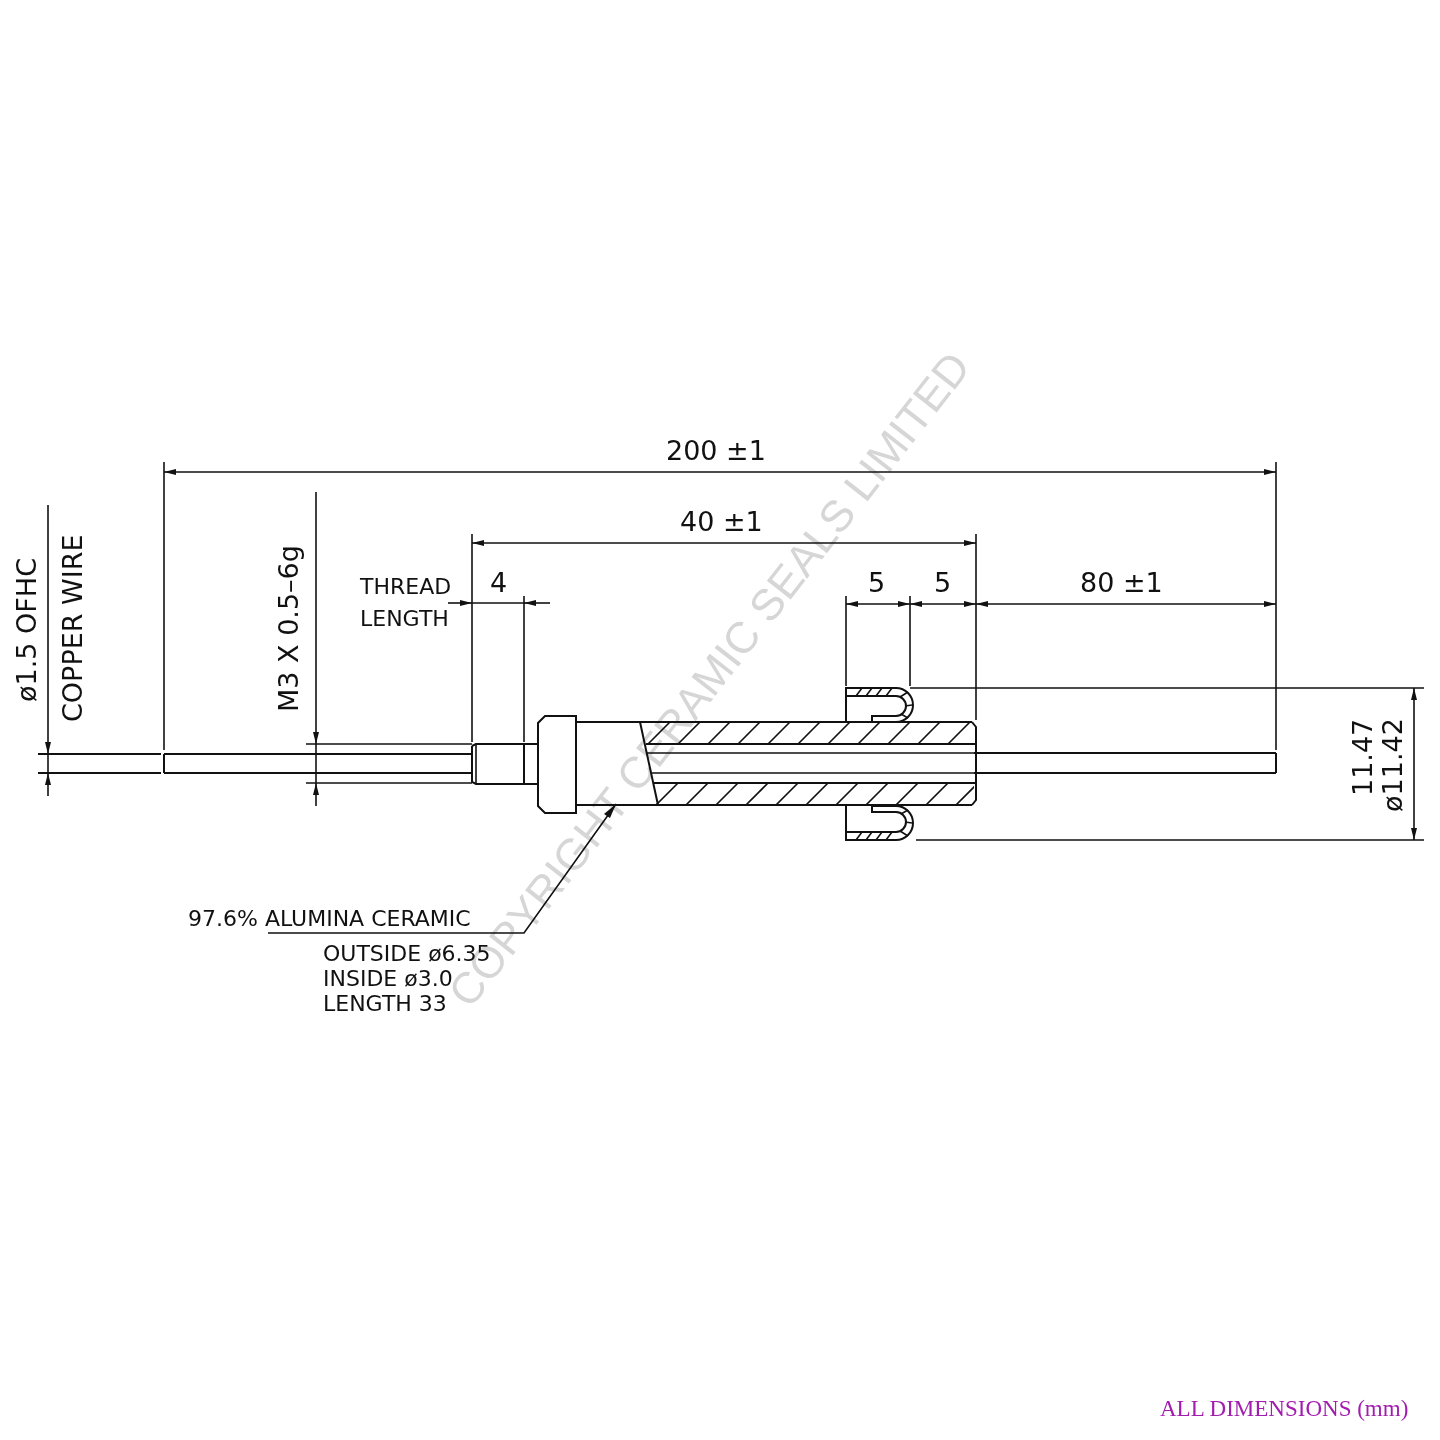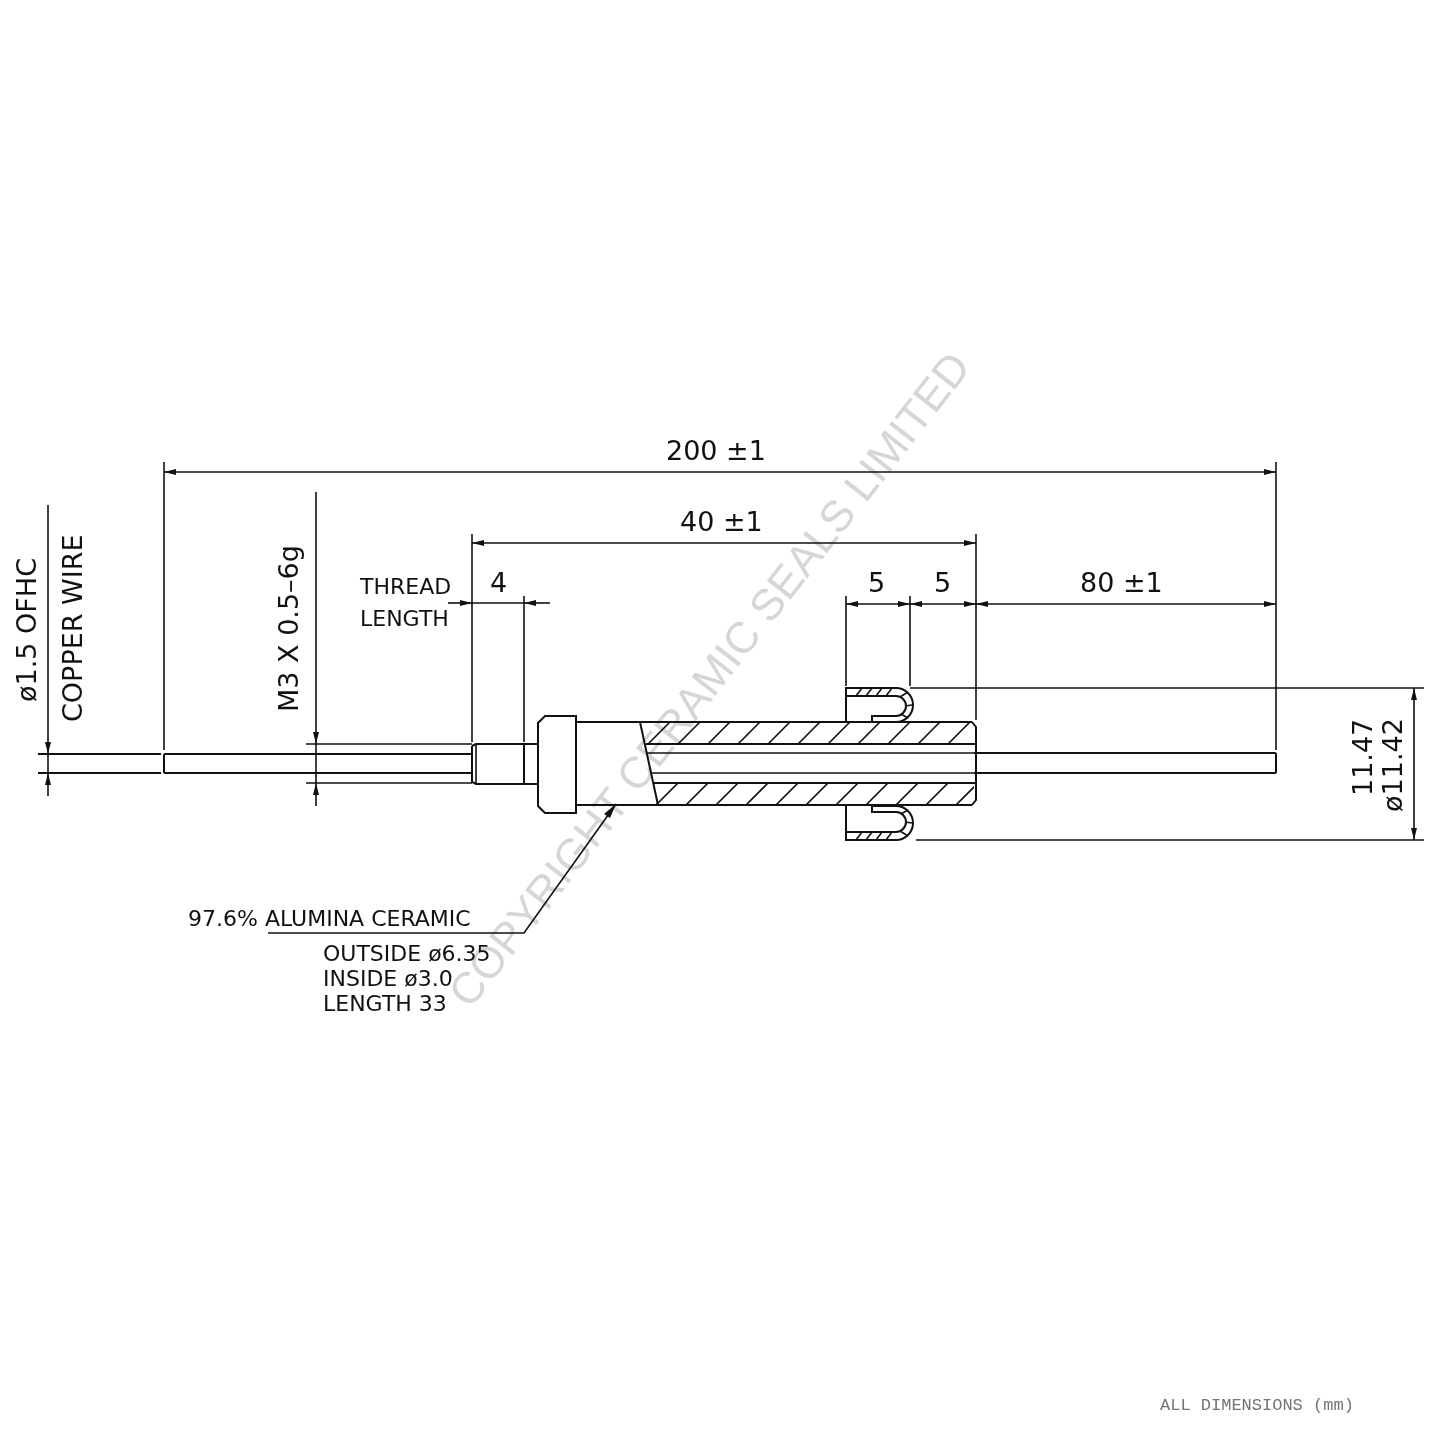--- a/index.html
+++ b/index.html
@@ -3,21 +3,21 @@
   <meta charset="utf-8">
   <style>
     html, body { margin: 0; padding: 0; background: #ffffff; }
     body { width: 1440px; height: 1440px; position: relative; overflow: hidden; }
     #drawing { position: absolute; left: 0; top: 0; width: 1440px; height: 1440px; }
     svg text { font-family: "DejaVu Sans", sans-serif; fill: #111; }
     .ln { stroke: #111; stroke-width: 2; fill: none; }
     .thin { stroke: #111; stroke-width: 1.6; fill: none; }
     .hatch { stroke: #111; stroke-width: 1.6; }
     .wm { font-family: "Liberation Sans", sans-serif; fill: #d6d6d6; }
-    .footer { position: absolute; left: 1160px; top: 1396px; font-family: Liberation Mono, monospace; font-size: 17px; color: #737373; }
+    .footer { position: absolute; left: 1160px; top: 1396px; font-family: Liberation Serif, serif; font-size: 23px; color: #a21caf; }
   </style>
 </head>
 <body>
 
 <svg id="drawing" viewBox="0 0 1440 1440" xmlns="http://www.w3.org/2000/svg">
   <defs>
     <marker id="arr" viewBox="0 0 12 6" refX="12" refY="3" markerWidth="12" markerHeight="6" orient="auto-start-reverse" markerUnits="userSpaceOnUse">
       <path d="M0,0 L12,3 L0,6 z" fill="#111"></path>
     </marker>
     <clipPath id="tubeTop">

